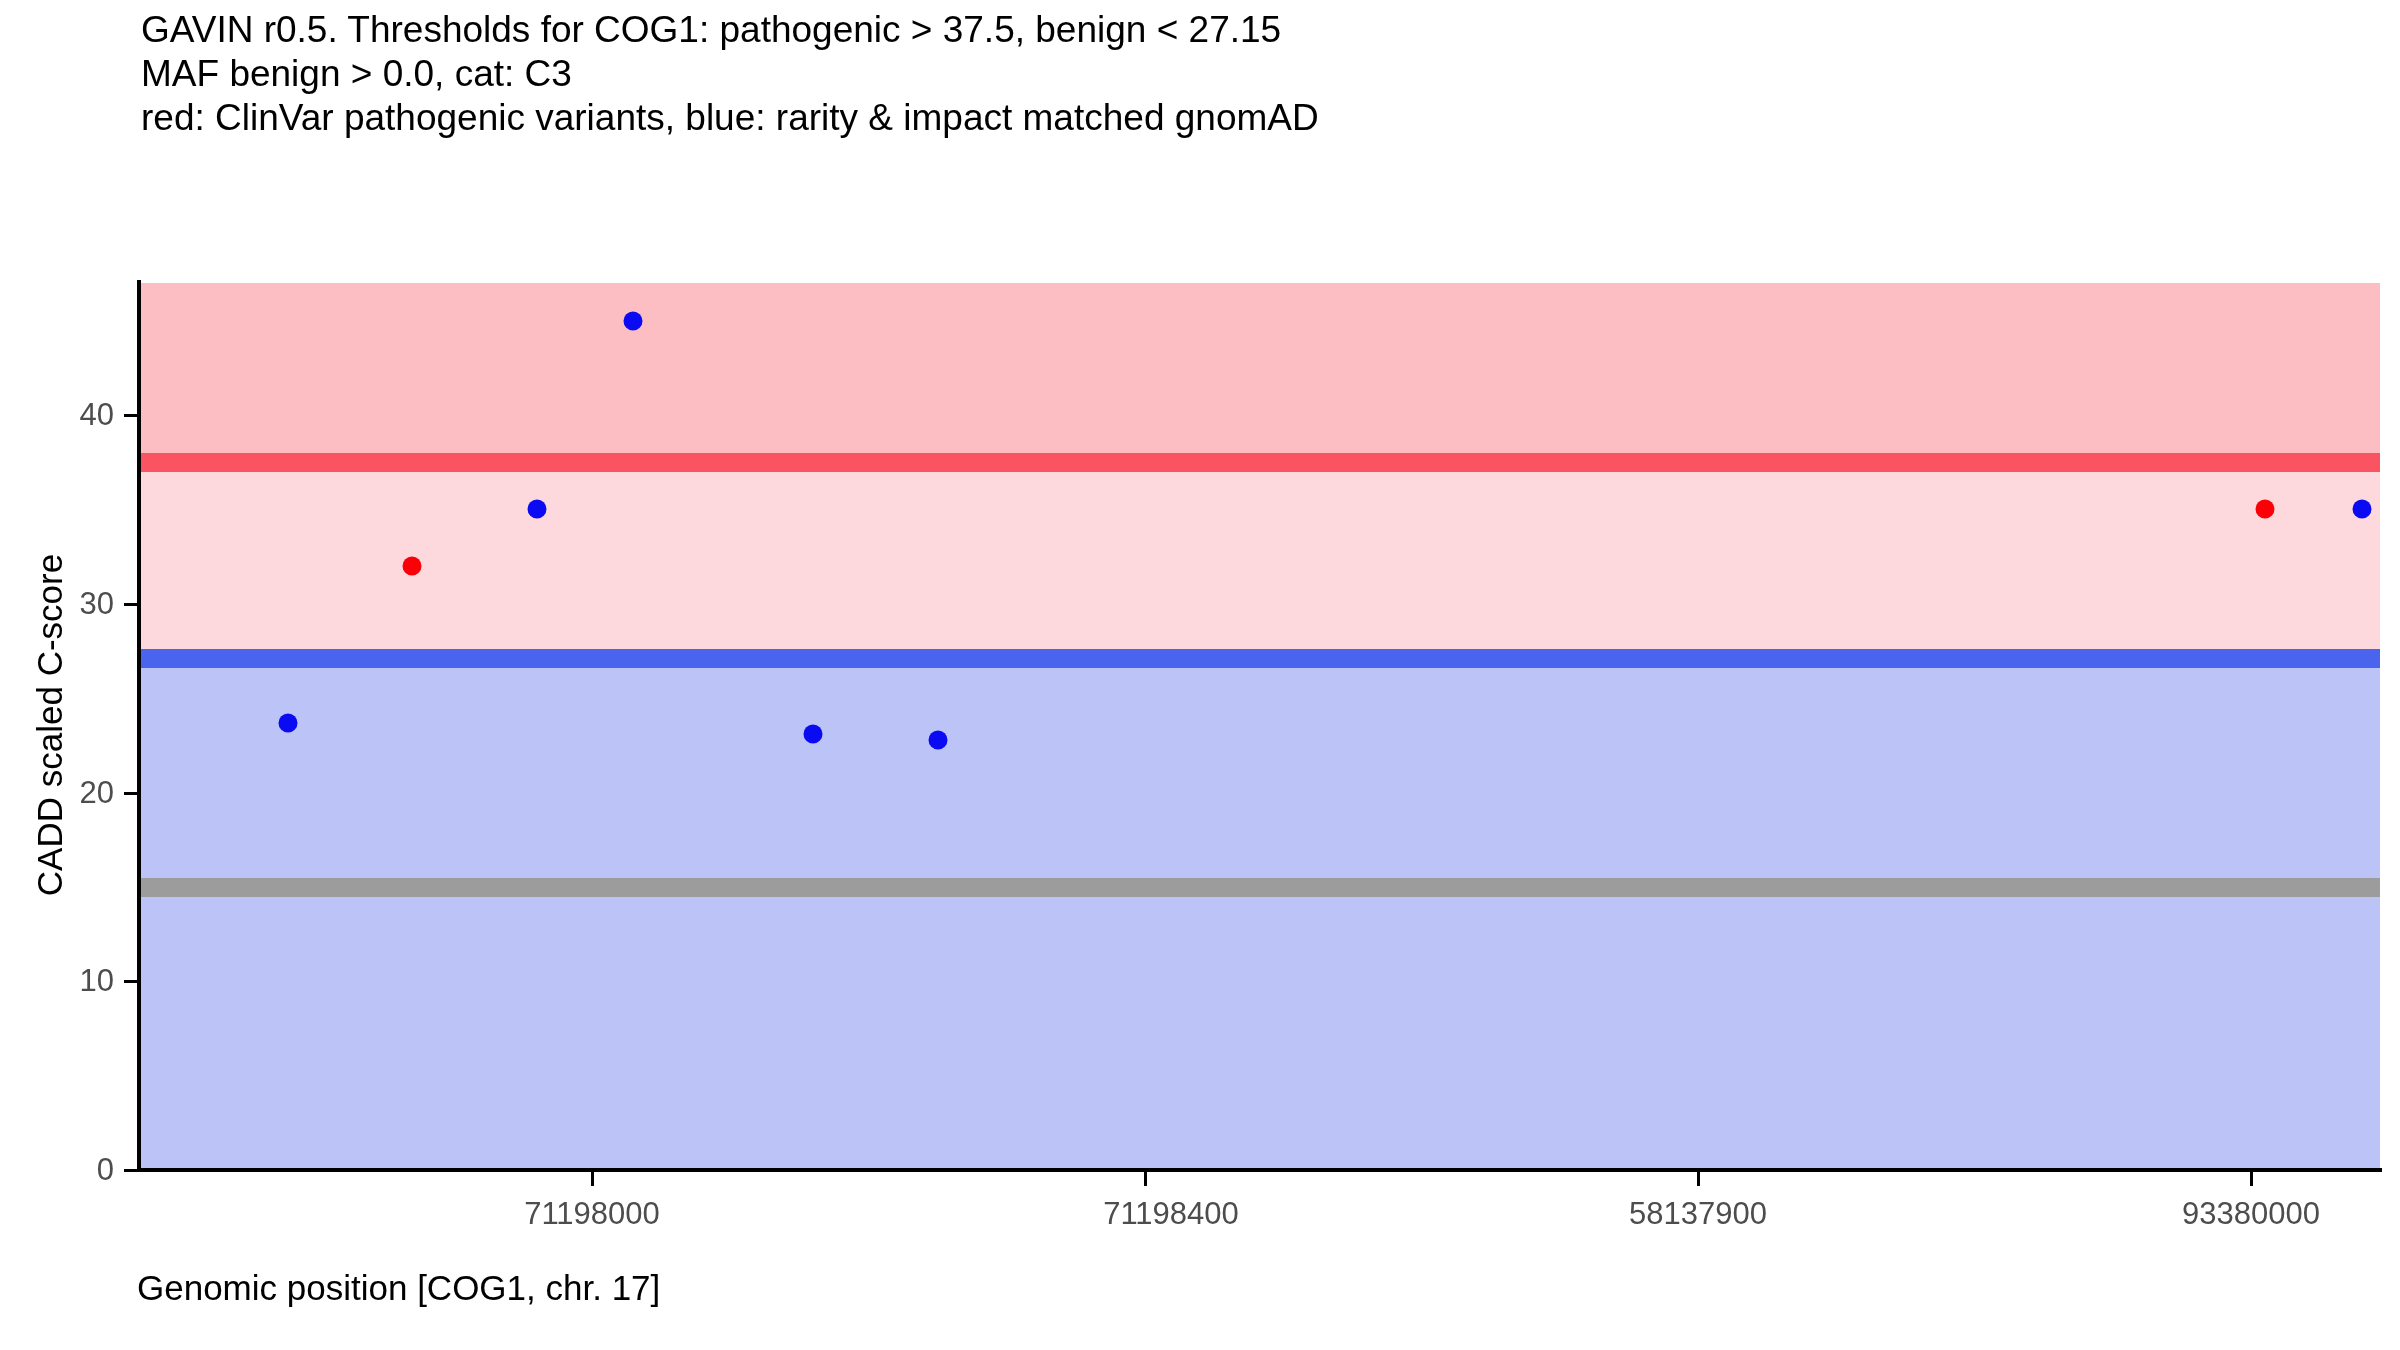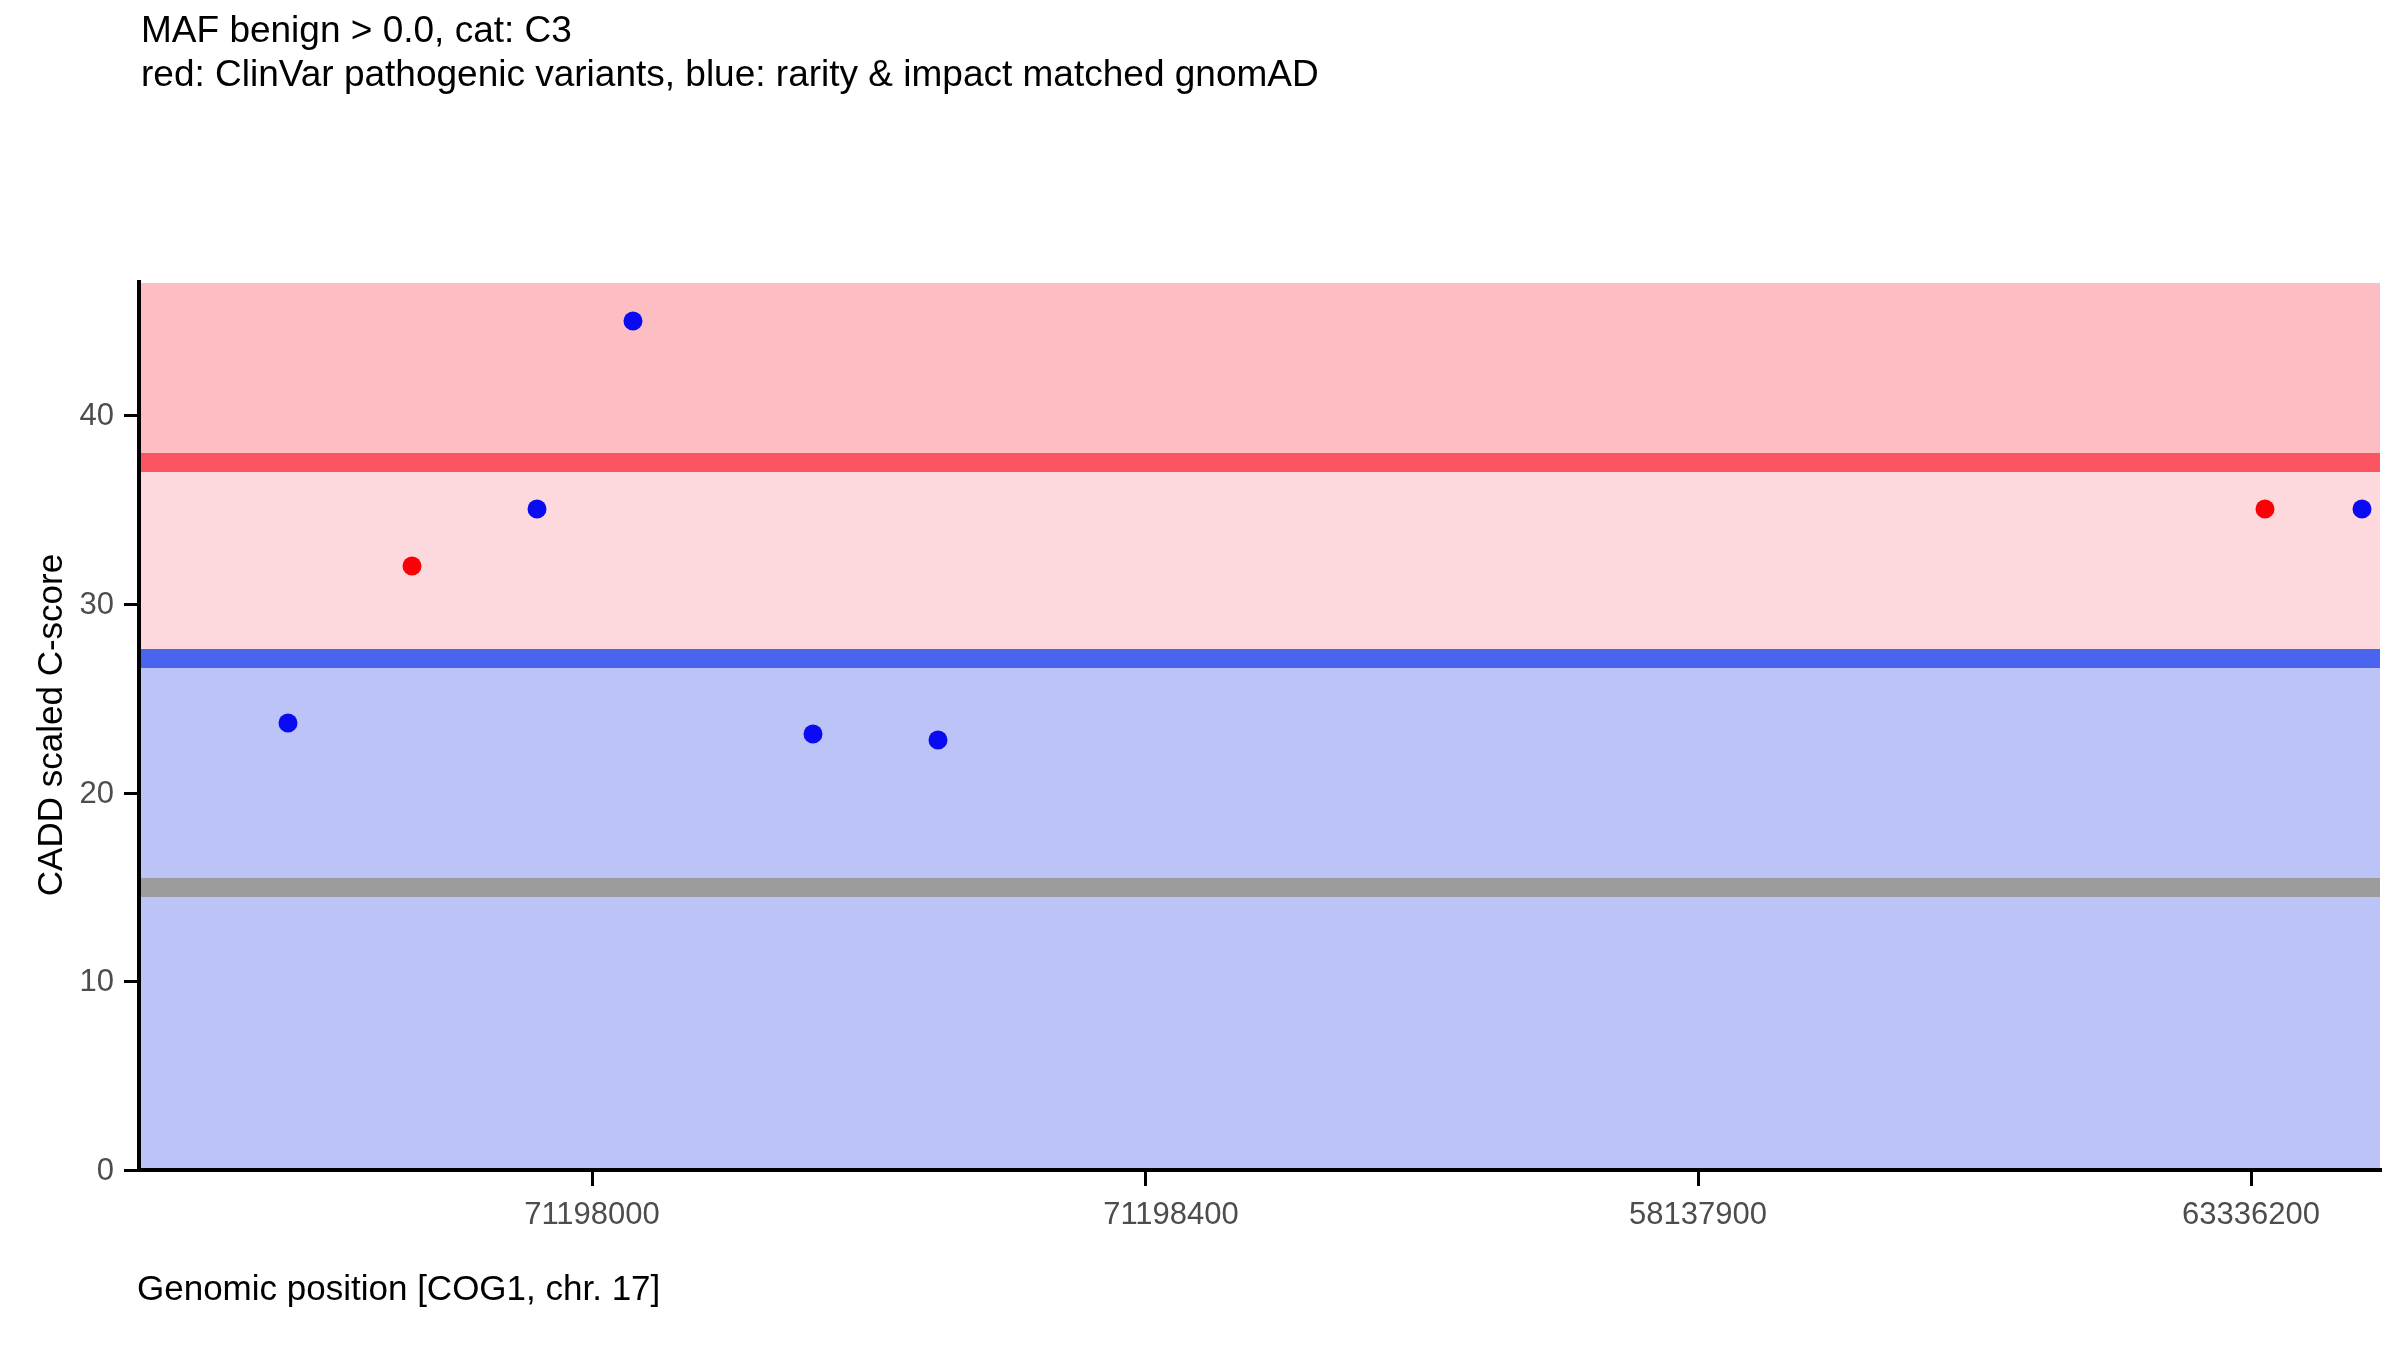--- a/index.html
+++ b/index.html
@@ -134,20 +134,21 @@
     color: #000000;
     white-space: nowrap;
   }
 </style>
 </head>
 <body>
 
 <div id="root">
 
   <div id="title-block">
+    <div class="title-line">GAVIN r0.5. Thresholds for COG1: pathogenic &gt; 37.5, benign &lt; 27.15</div>
     <div class="title-line">MAF benign &gt; 0.0, cat: C3</div>
     <div class="title-line">red: ClinVar pathogenic variants, blue: rarity &amp; impact matched gnomAD</div>
   </div>
 
   <div id="plot-panel">
       <div class="band" style="top: 2.875px; height: 179.312px; background: rgb(252, 190, 195);"></div>
       <div class="band" style="top: 182.188px; height: 195.356px; background: rgb(253, 216, 220);"></div>
       <div class="band" style="top: 377.544px; height: 512.456px; background: rgb(188, 195, 247);"></div>
       <div class="hline" style="top: 173.188px; height: 19px; background: rgb(250, 83, 98);"></div>
       <div class="hline" style="top: 368.544px; height: 19px; background: rgb(74, 100, 238);"></div>
@@ -176,19 +177,19 @@
       <div class="y-tick-label" style="right: 2286px; top: 603.75px;">30</div>
       <div class="y-tick" style="top: 414px;"></div>
       <div class="y-tick-label" style="right: 2286px; top: 415px;">40</div>
       <div class="x-tick" style="left: 591px;"></div>
       <div class="x-tick-label" style="left: 592px;">71198000</div>
       <div class="x-tick" style="left: 1144px;"></div>
       <div class="x-tick-label" style="left: 1145px; margin-left: 26px;">71198400</div>
       <div class="x-tick" style="left: 1697px;"></div>
       <div class="x-tick-label" style="left: 1698px;">58137900</div>
       <div class="x-tick" style="left: 2250px;"></div>
-      <div class="x-tick-label" style="left: 2251px;">63336200</div>
+      <div class="x-tick-label" style="left: 2251px;">93380000</div>
     </div>
 
   <div id="y-axis-title">CADD scaled C-score</div>
   <div id="x-axis-title">Genomic position [COG1, chr. 17]</div>
 
 </div>
 
 </body></html>

